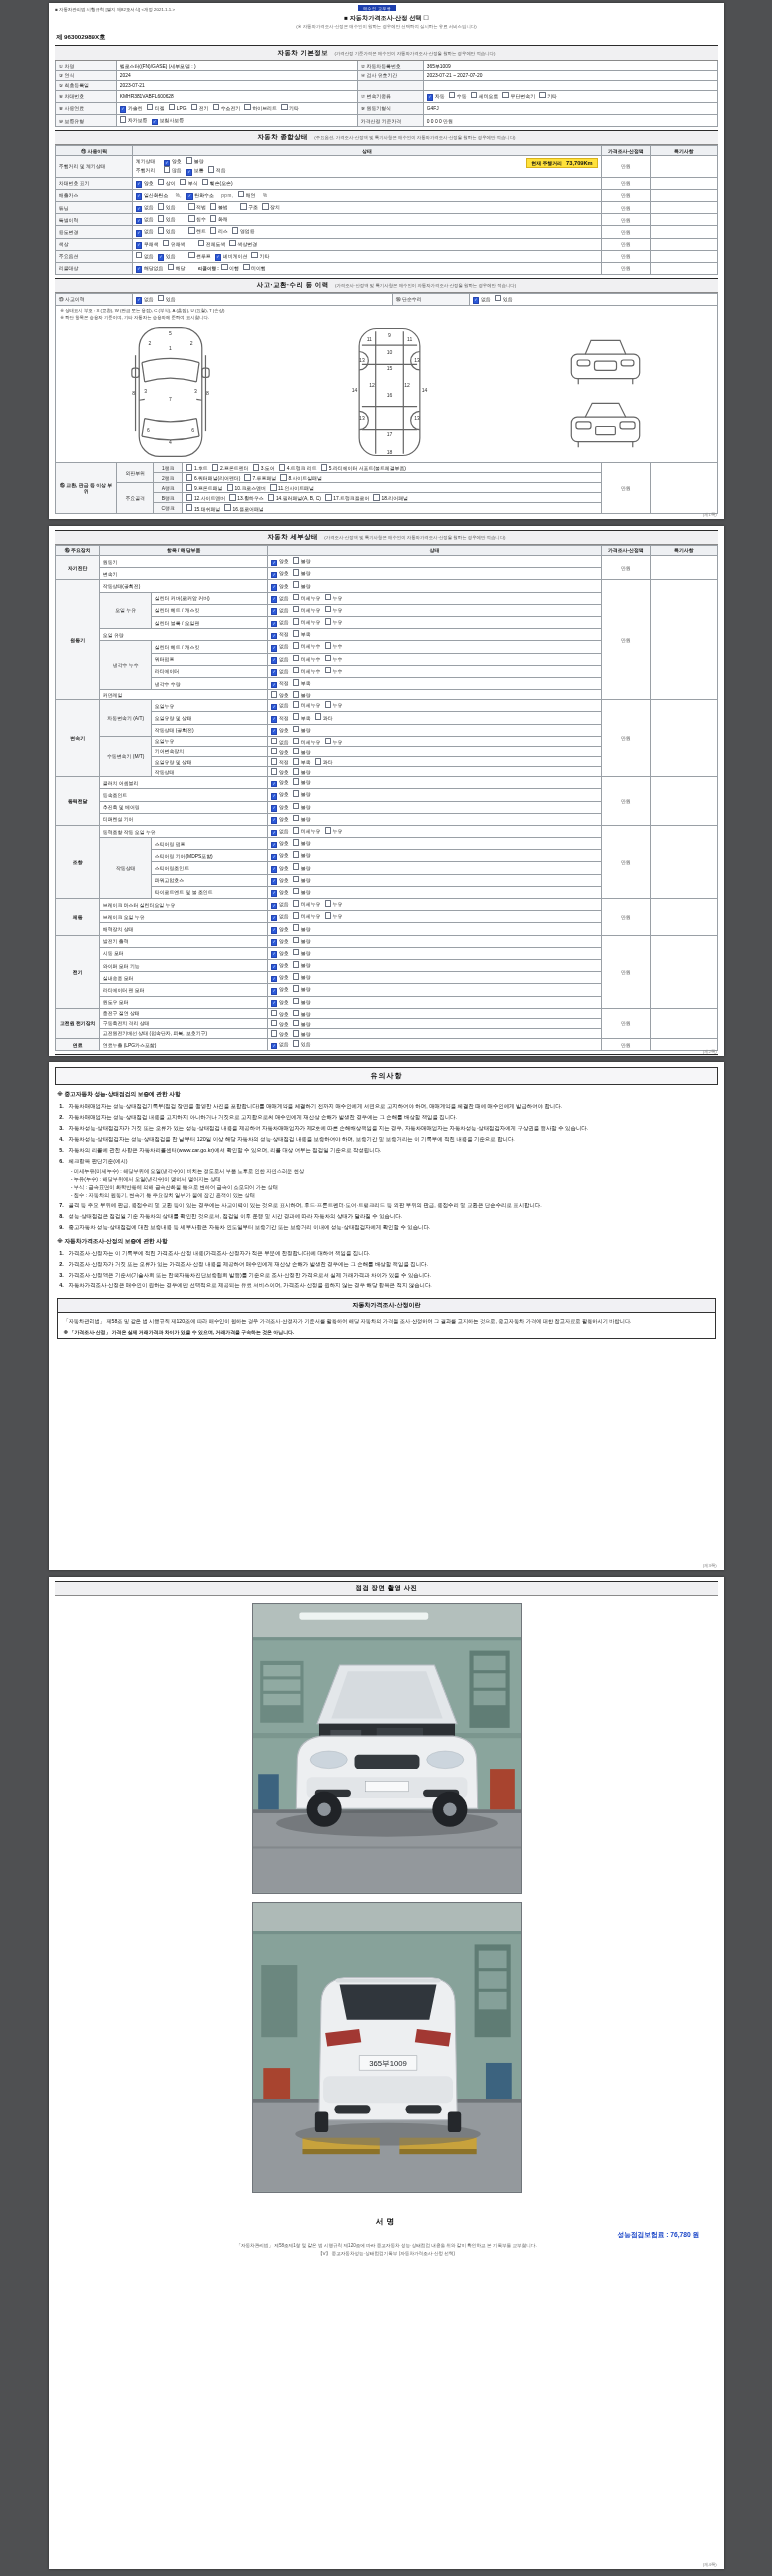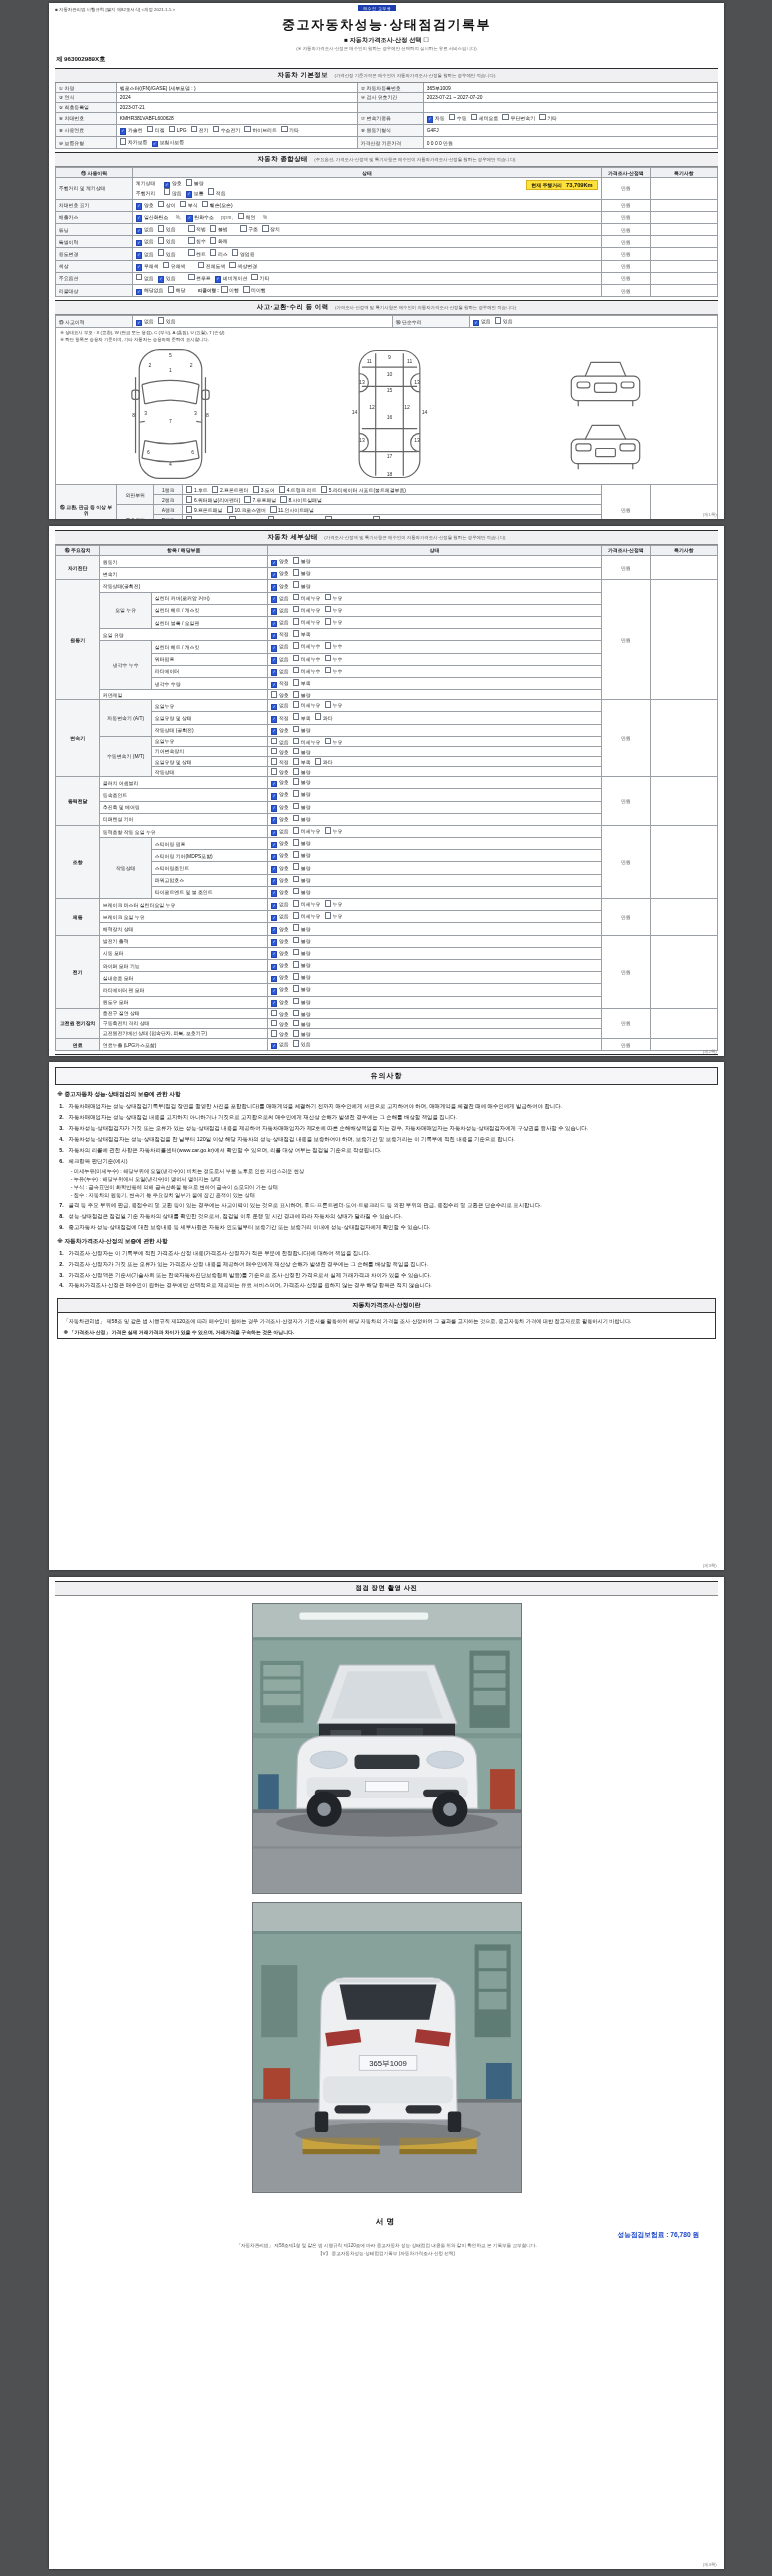--- a/index.html
+++ b/index.html
@@ -77,21 +77,20 @@
   .sig-title{text-align:center;font-size:7.7px;font-weight:bold;letter-spacing:3.1px;margin-top:24px}
   .fee{text-align:right;margin:4.1px 18.5px 0 0;color:#1a46c8;font-weight:bold;font-size:6.7px}
   .foot{font-size:4.6px;color:#555;text-align:center;margin-top:3.1px}
 </style>
 </head>
 <body>
 
 <div class="card" id="card1">
   <div class="lawref">■ 자동차관리법 시행규칙 [별지 제82호서식] &lt;개정 2021.1.1.&gt;</div>
   <div class="badge">매수인 교부용</div>
-  <div class="doc-title">중고자동차성능·상태점검기록부</div>
   <div class="doc-sub">■ 자동차가격조사·산정 선택 ☐</div>
   <div class="doc-subnote">(※ 자동차가격조사·산정은 매수인이 원하는 경우에만 선택하여 실시하는 유료 서비스입니다)</div>
   <div class="doc-no">제 963002989X호</div>
 
   <div class="sec">
     <span>자동차 기본정보</span>
     <span class="note">(가격산정 기준가격은 매수인이 자동차가격조사·산정을 원하는 경우에만 적습니다)</span>
   </div>
   <table class="frm" id="basic-table">
     <colgroup>

